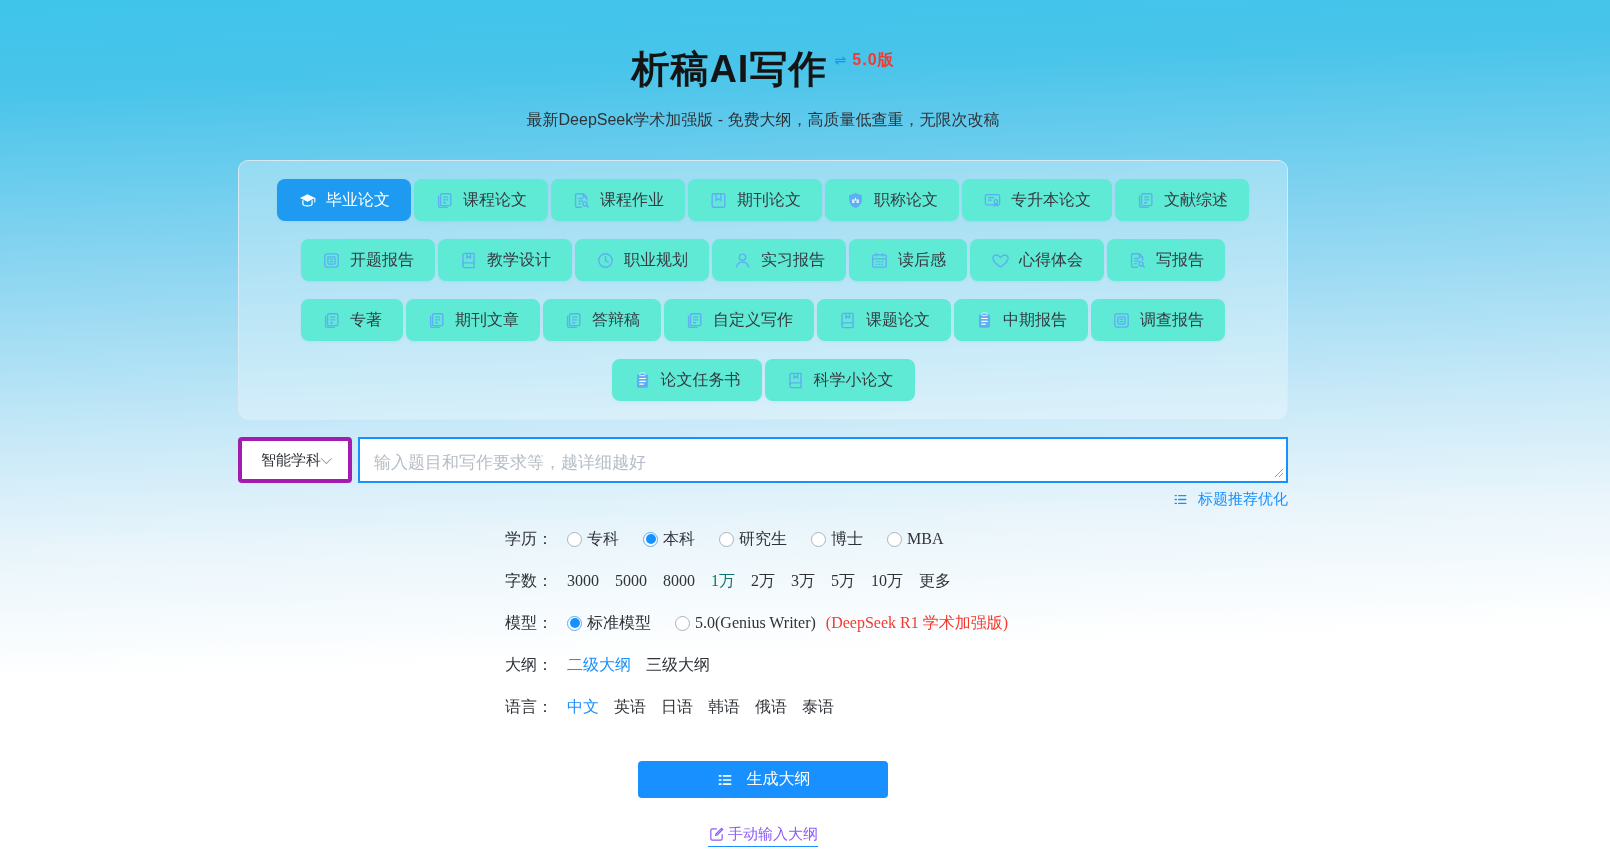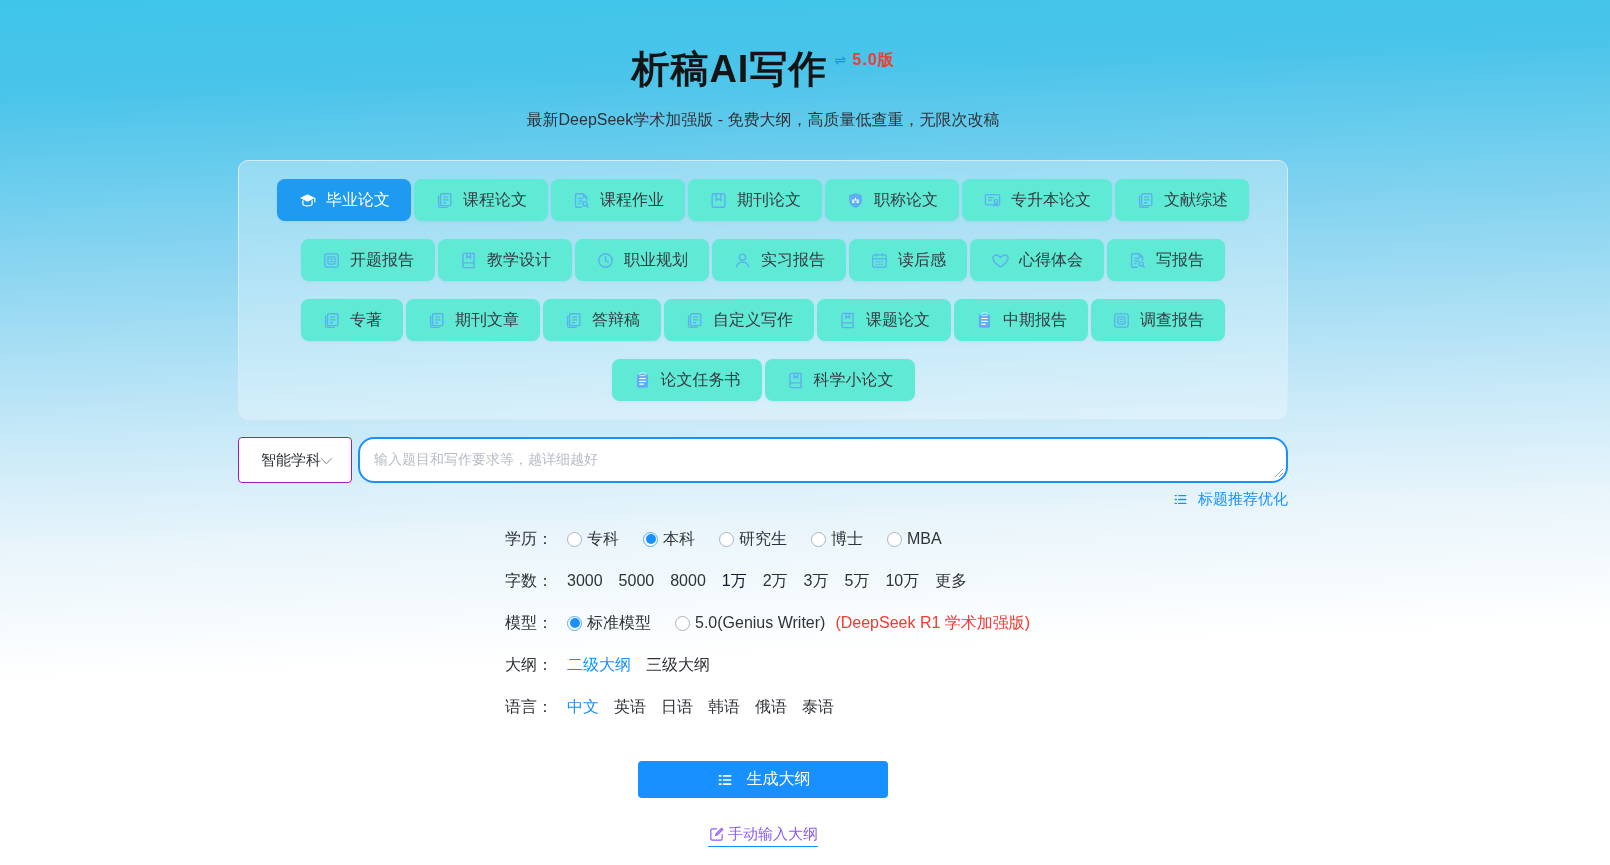--- a/index.html
+++ b/index.html
@@ -24,47 +24,47 @@
     display:flex; align-items:center; gap:9px; height:42px; padding:0 21px;
     background:#5eead4; border:none; border-radius:8px; font-size:16px; color:#363b42;
     cursor:pointer; box-shadow:0 1px 3px rgba(20,110,170,0.07); font-family:inherit; white-space:nowrap;
   }
   .cat .icon { color:#5fadf3; display:inline-flex; line-height:0; }
   .cat.active { background:#1e9bf0; color:#fff; }
   .cat.active .icon { color:#fff; }
 
   .input-row { display:flex; gap:6px; margin-top:17px; align-items:stretch; }
   .subject-select {
-    width:114px; background:#fff; border:1px solid #a21caf; border-radius:4px;
+    width:114px; background:#fff; border:4px solid #a21caf; border-radius:4px;
     display:flex; align-items:center; justify-content:center; font-size:15px; color:#2f3338; cursor:pointer;
   }
   .chev { width:8px; height:8px; border-right:1.5px solid #9aa0a8; border-bottom:1.5px solid #9aa0a8; transform:rotate(45deg) translateY(-2px); }
   .ta-wrap { flex:1; position:relative; }
   textarea {
-    width:100%; height:46px; border:2px solid #1890ff; border-radius:16px; padding:12px 14px;
-    font-size:14px; font-family:inherit; resize:none; outline:none; color:#333; display:block; background:#fff;
+    width:100%; height:46px; border:2px solid #1890ff; border-radius:0; padding:12px 14px;
+    font-size:17px; font-family:inherit; resize:none; outline:none; color:#333; display:block; background:#fff;
   }
   textarea::placeholder { color:#b6bdc6; }
   .resize-corner { position:absolute; right:4px; bottom:5px; pointer-events:none; }
 
   .optimize-row { display:flex; justify-content:flex-end; margin-top:7px; }
   .optimize { display:inline-flex; align-items:center; gap:9px; color:#1890ff; font-size:15px; cursor:pointer; text-decoration:none; }
   .optimize .icon { display:inline-flex; line-height:0; }
 
   .options { margin-left:267px; margin-top:9px; }
-  .opt-row { display:flex; align-items:center; height:42px; font-size:16px; color:#2f3338; }
+  .opt-row { display:flex; align-items:center; height:42px; font-size:16px; color:#2f3338;font-family:Liberation Serif, serif; }
   .opt-label { margin-right:14px; }
   .radios { display:flex; align-items:center; gap:24px; }
   .radio { display:inline-flex; align-items:center; gap:5px; cursor:pointer; }
   .rdot { width:15px; height:15px; border:1px solid #adb3bc; border-radius:50%; background:#fff; position:relative; flex:none; }
   .rdot.sel { border-color:#56aef2; }
   .rdot.sel::after { content:""; position:absolute; inset:1.5px; border-radius:50%; background:#1890ff; }
   .wc-items { display:flex; gap:16px;align-items:center; }
   .wc { cursor:pointer; }
-  .wc.sel { color:#0f172a; }
+  .wc.sel { color:#0f766e; }
   .note-red { color:#f5392e; margin-left:10px; }
   .lk { cursor:pointer; margin-right:15px; }
   .lk.sel { color:#1890ff; }
 
   .gen-row { display:flex; justify-content:center; margin-top:33px; }
   .gen {
     width:250px; height:37px; background:#1890ff; border:none; border-radius:4px; color:#fff;
     font-size:16px; display:flex; align-items:center; justify-content:center; gap:13px; cursor:pointer; font-family:inherit;
   }
   .gen .icon { display:inline-flex; line-height:0; }

